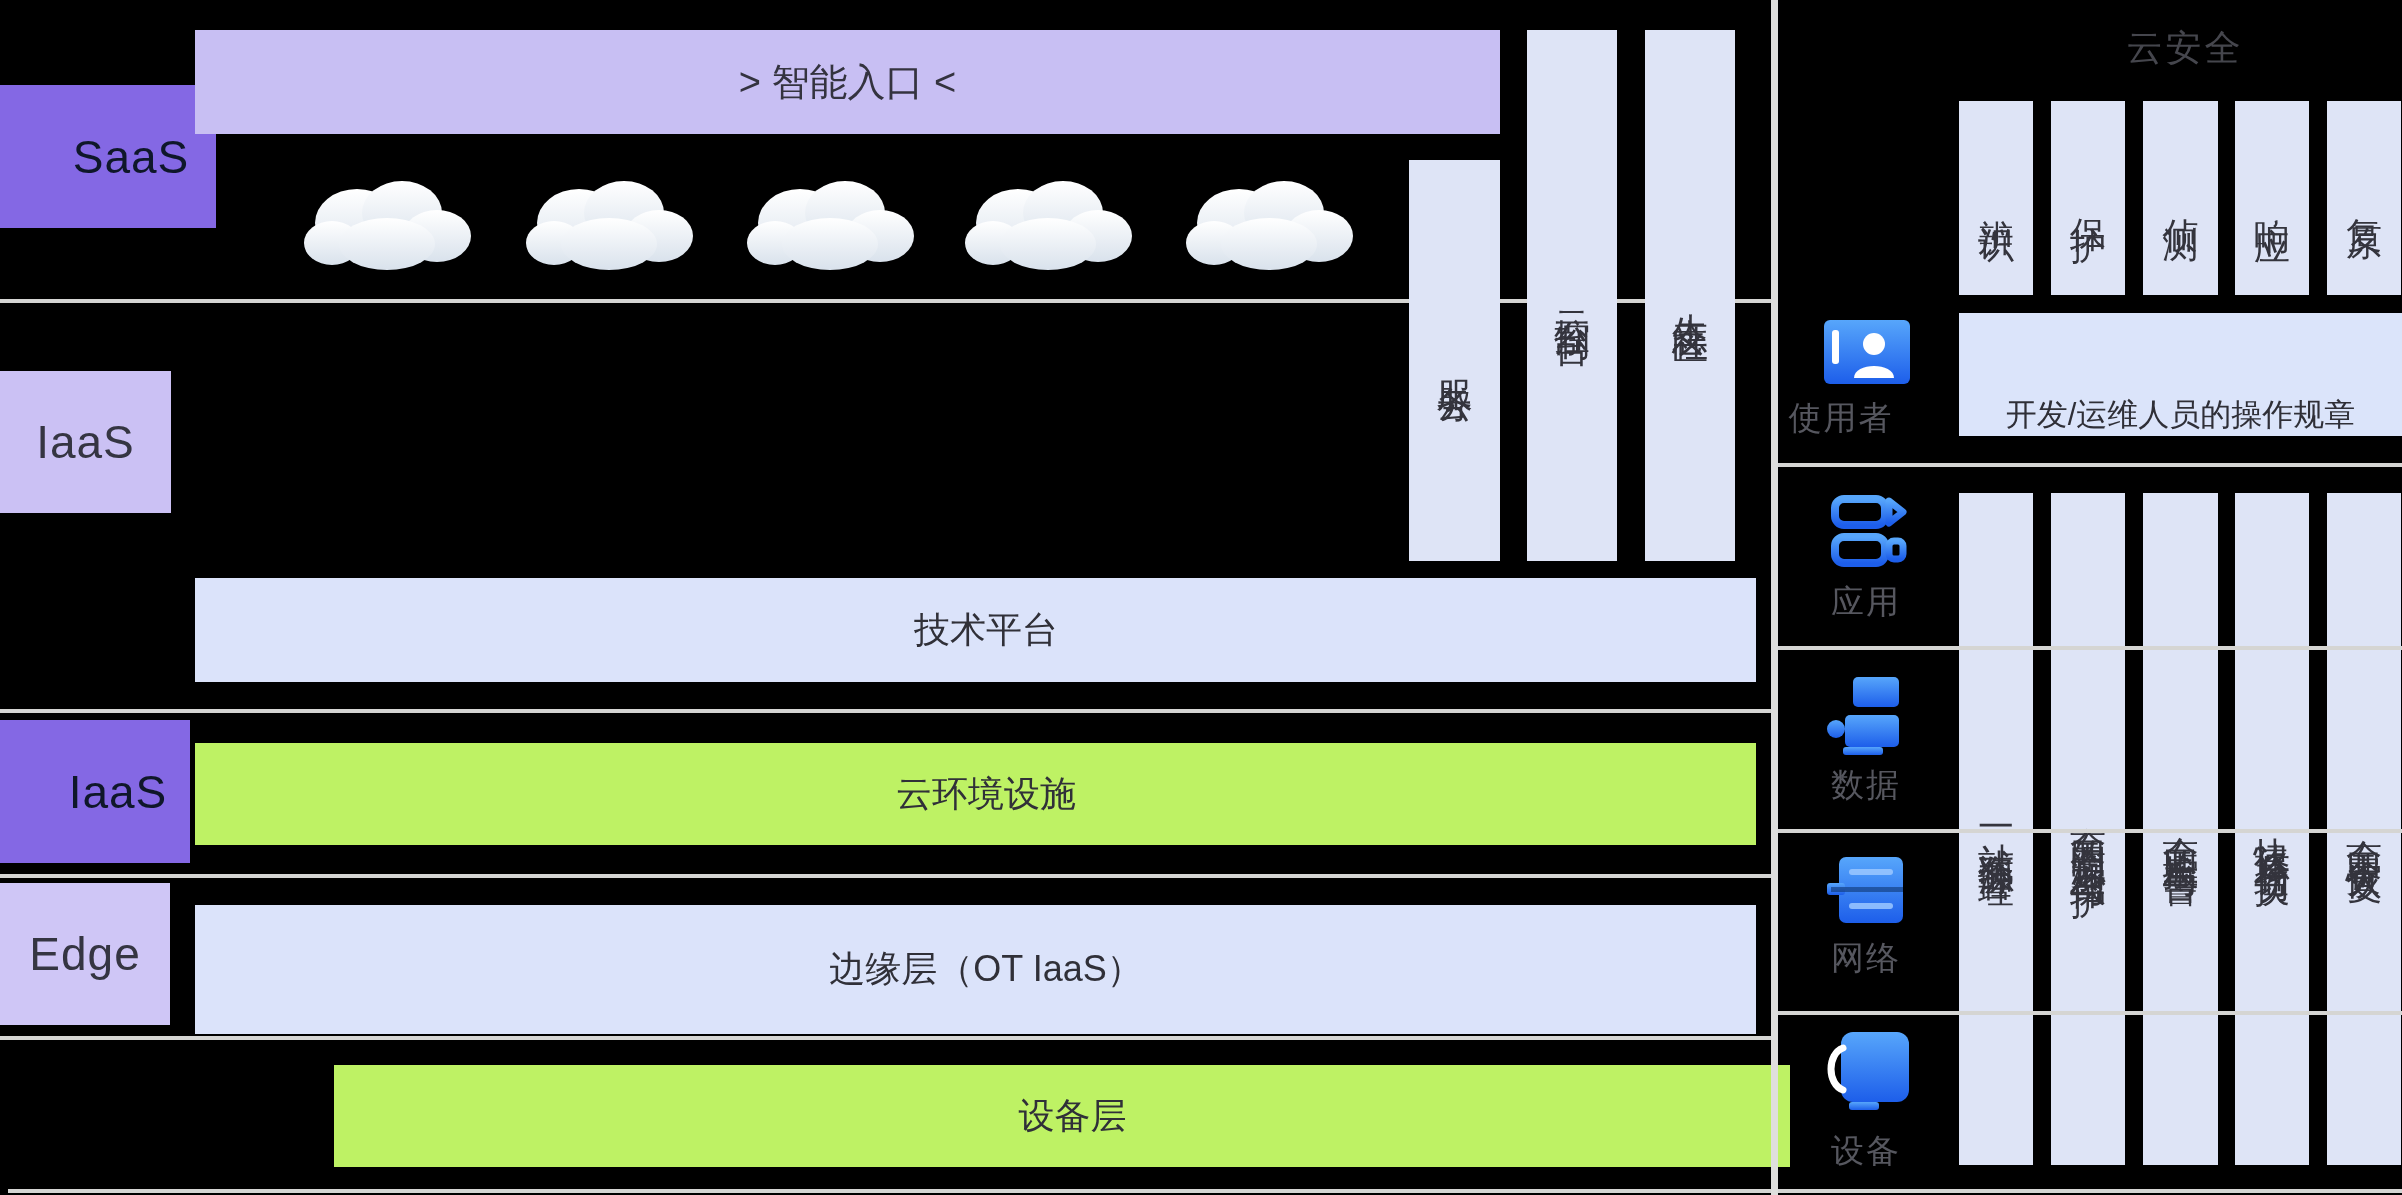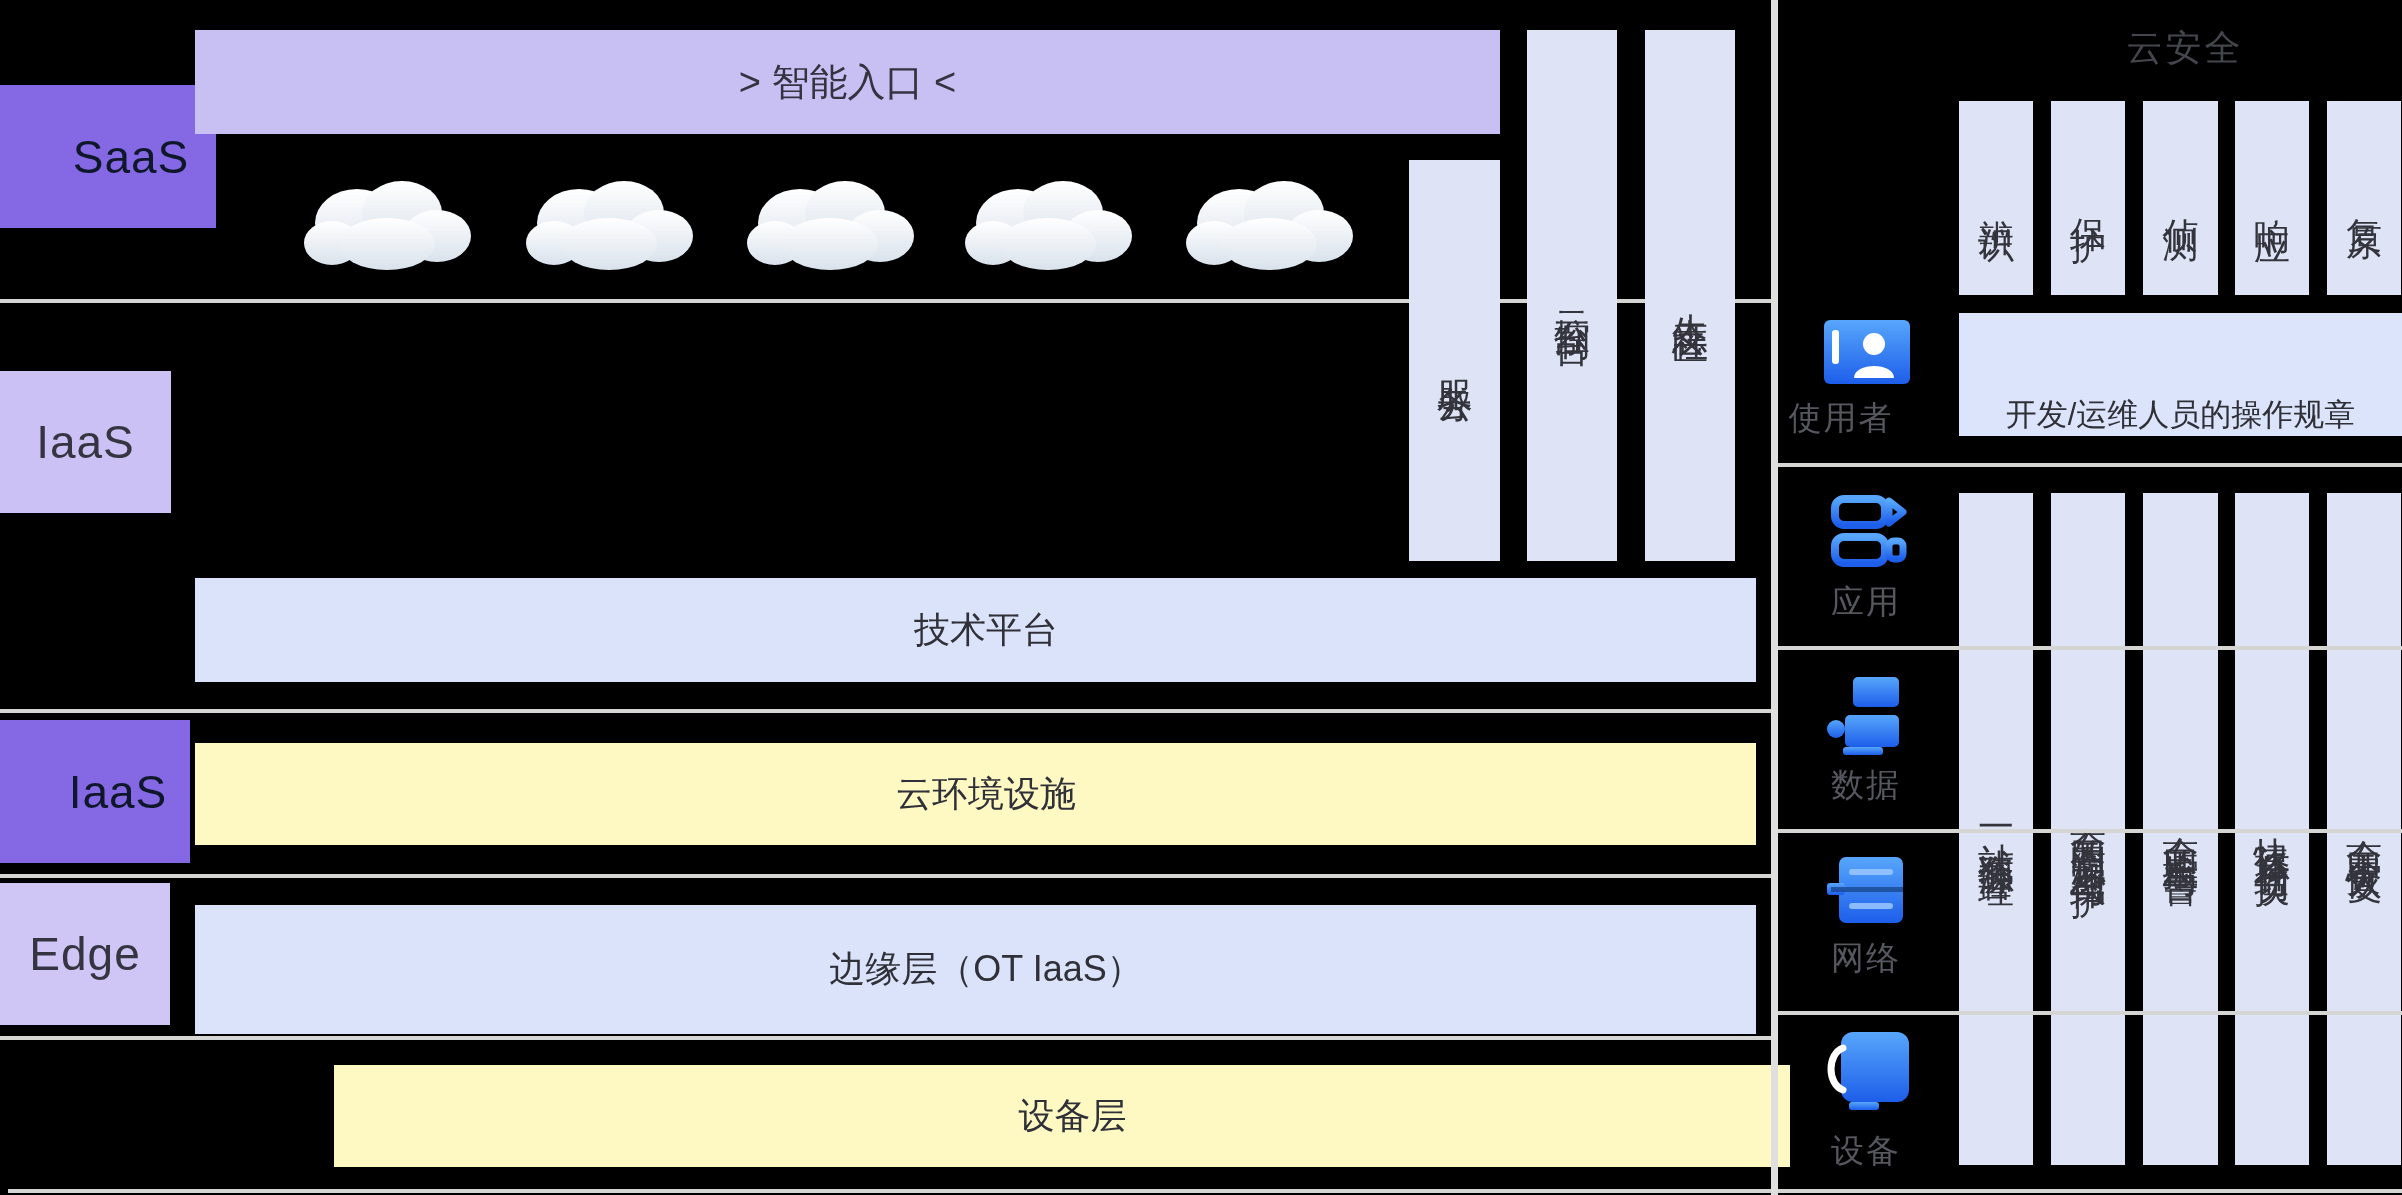--- a/index.html
+++ b/index.html
@@ -12,21 +12,21 @@
   .layerbox{display:flex;align-items:center;justify-content:center;
     font-size:46px;letter-spacing:1px;}
   .layer-dark{background:#8468E4;color:#0f172a;padding-left:46px;}
   .layer-light{background:#CBC1F4;color:#353542;}
   
   .banner{background:#C8BFF3;color:#34333f;display:flex;align-items:center;justify-content:center;
     font-size:38px;}
   
   .row{display:flex;align-items:center;justify-content:center;font-size:36px;color:#303038;z-index:2;padding-left:21px;}
   .row-blue{background:#DBE3FA;}
-  .row-pale{background:#fef9c3;}
+  .row-pale{background:#bef264;}
   
   .pillar{background:#DEE4F6;z-index:2;display:flex;align-items:center;justify-content:center;}
   .vtext{writing-mode:vertical-rl;text-orientation:upright;font-size:36px;color:#34343d;
     letter-spacing:6px;line-height:1;}
   
   .hline{background:#D5D5D3;height:4px;z-index:1;}
   .hline-over{z-index:5;}
   .vline{background:#DFDFDD;z-index:3;}
   
   .sec-title{color:#45464D;font-size:36px;letter-spacing:3px;z-index:2;}

